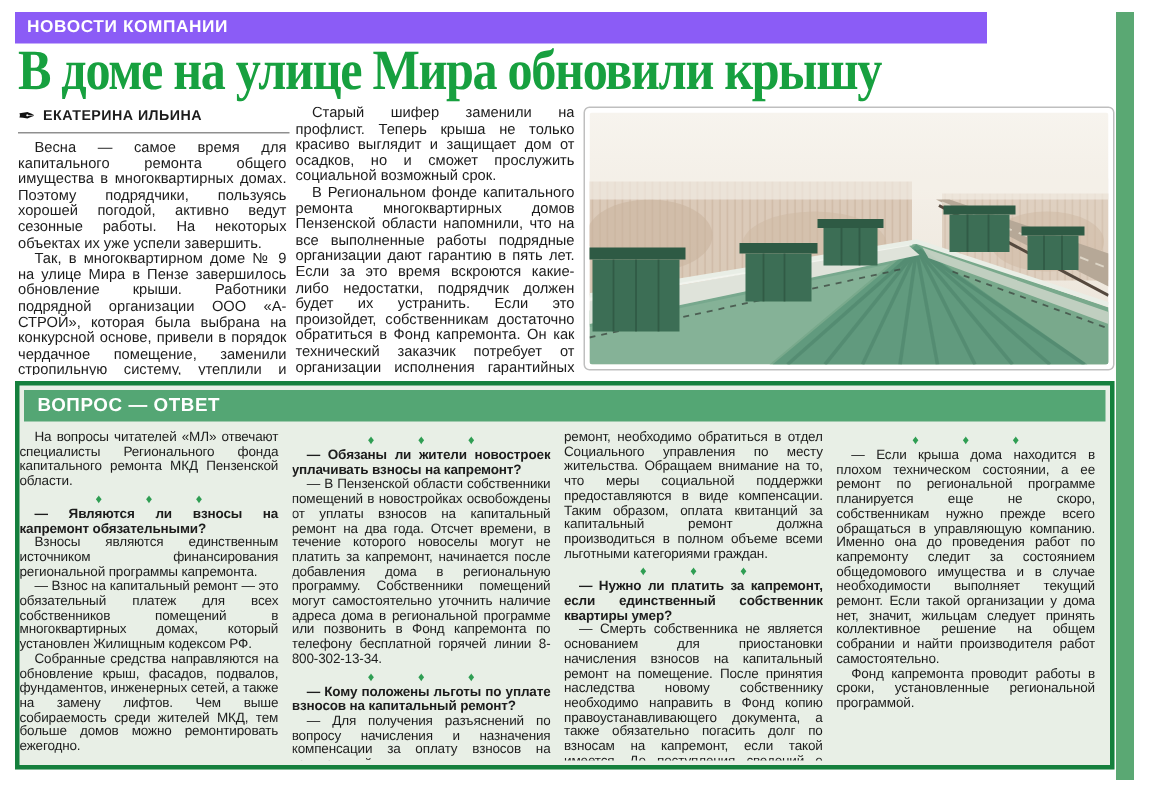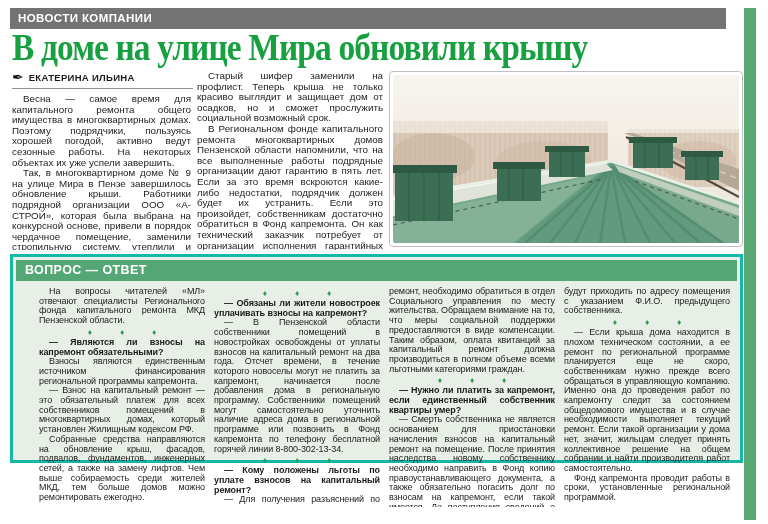--- a/index.html
+++ b/index.html
@@ -6,22 +6,22 @@
   html,body { width:768px; height:524px; }
   body {
     position:relative;
     background:#ffffff;
     font-family:"Liberation Sans", sans-serif;
     color:#1c1c1c;
     overflow:hidden;
   }
   
   .kicker {
-    position:absolute; left:10px; top:8px; width:716px; height:21px;
-    background:#737373; color:#ffffff;
+    position:absolute; left:10px; top:8px; width:648px; height:21px;
+    background:#8b5cf6; color:#ffffff;
     font-size:11.5px; font-weight:bold; letter-spacing:.4px;
     line-height:21px; padding-left:8px;
   }
   .right-bar {
     position:absolute; left:744px; top:8px; width:12px; height:512px;
     background:#5aa873;
   }
   .headline {
     position:absolute; left:12px; top:27px;
     font-family:"Liberation Serif", serif;
@@ -47,30 +47,30 @@
   .art-col2 { left:197px; top:71px; width:186px; height:179px; }
   
   .photo {
     position:absolute; left:389px; top:71px; width:354px; height:176px;
     background:#ffffff; border:1px solid #bfbfbf; border-radius:4px;
     padding:3px;
   }
   .photo svg { display:block; width:346px; height:168px; border-radius:2px; }
   
   .qa {
-    position:absolute; left:10px; top:254px; width:733px; height:209px;
-    border:3px solid #14b8a6; background:#e8efe6;
+    position:absolute; left:10px; top:254px; width:733px; height:259px;
+    border:3px solid #15803d; background:#e8efe6;
   }
   .qa-banner {
     margin:3px; height:21px; background:#54a674;
     color:#ffffff; font-size:12.5px; font-weight:bold; letter-spacing:.4px;
     line-height:21px; padding-left:9px;
   }
   .qa-cols {
-    display:flex; gap:9px; padding:3px 10px 4px 26px;
+    display:flex; gap:9px; padding:3px 10px 4px 0;
   }
   .qa-col {
     flex:1 1 0; text-align:justify;
     font-size:9px; line-height:9.7px; letter-spacing:-.1px;
     height:220px; overflow:hidden;
   }
   .qa-col .p   { text-indent:10px; }
   .qa-col .cont{ text-indent:0; }
   .qa-col .q   { text-indent:10px; font-weight:bold; }
   .dia {
@@ -218,21 +218,20 @@
       <div class="dia">
         <span>♦</span>
         <span>♦</span>
         <span>♦</span>
       </div>
       <p class="q">— Нужно ли платить за капремонт, если единственный собственник квартиры умер?</p>
       <p class="p">— Смерть собственника не является основанием для приостановки начисления взносов на капитальный ремонт на помещение. После принятия наследства новому собственнику необходимо направить в Фонд копию правоустанавливающего документа, а также обязательно погасить долг по взносам на капремонт, если такой имеется. До поступления сведений о новом собственнике квитанции</p>
     </div>
 
     <div class="qa-col">
-      <p class="cont">будут приходить по адресу помещения с указанием Ф.И.О. предыдущего собственника.</p>
       <div class="dia">
         <span>♦</span>
         <span>♦</span>
         <span>♦</span>
       </div>
       <p class="p">— Если крыша дома находится в плохом техническом состоянии, а ее ремонт по региональной программе планируется еще не скоро, собственникам нужно прежде всего обращаться в управляющую компанию. Именно она до проведения работ по капремонту следит за состоянием общедомового имущества и в случае необходимости выполняет текущий ремонт. Если такой организации у дома нет, значит, жильцам следует принять коллективное решение на общем собрании и найти производителя работ самостоятельно.</p>
       <p class="p">Фонд капремонта проводит работы в сроки, установленные региональной программой.</p>
     </div>
 
   </div>

